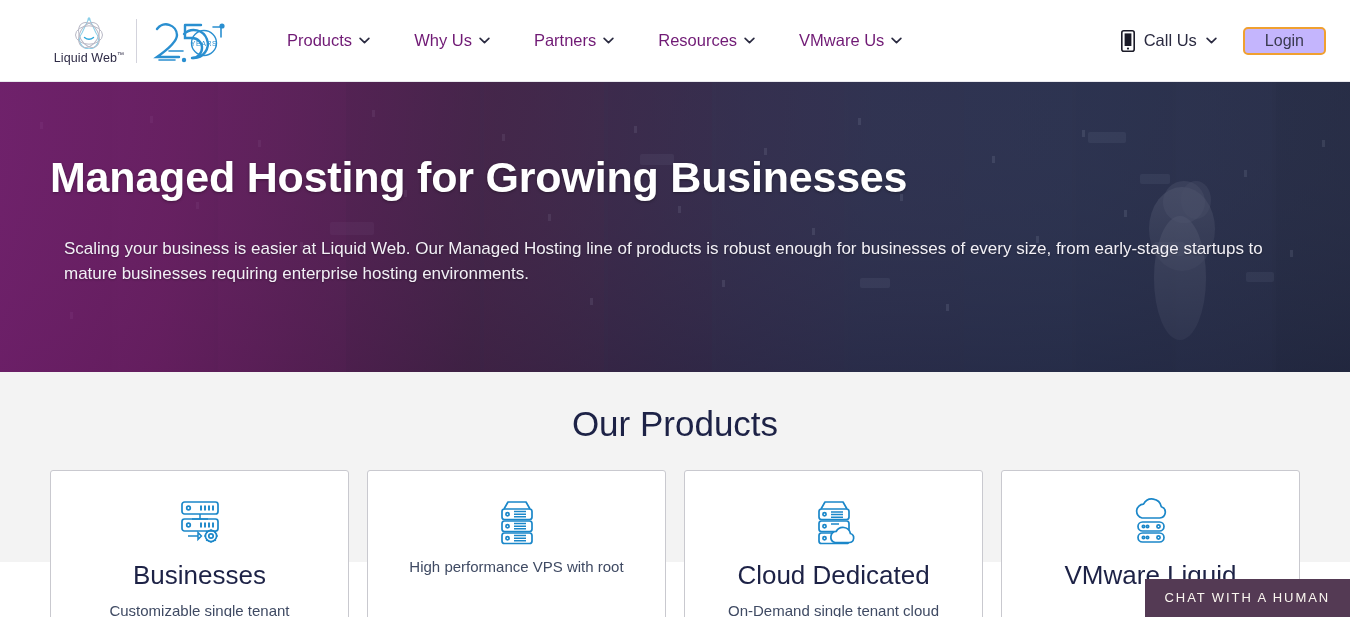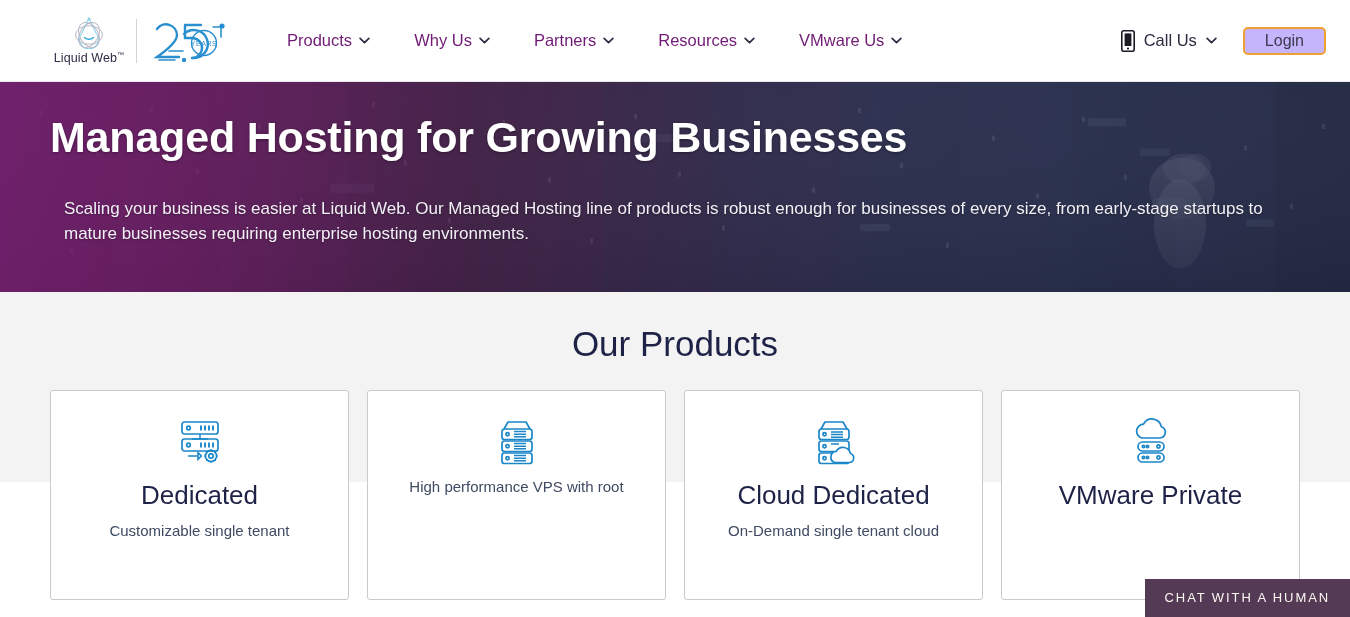--- a/index.html
+++ b/index.html
@@ -95,21 +95,21 @@
     font-size: 16px;
     padding: 4px 20px;
     cursor: pointer;
     line-height: 1;
     font-family: "Liberation Sans", sans-serif;
   }
 
   
   .hero {
     position: relative;
-    height: 210px;
+    height: 290px;
     overflow: hidden;
     background: #ef4444;
   }
   .hero-photo {
     position: absolute;
     inset: 0;
     width: 100%; height: 100%;
     display: block;
   }
   .hero-tint {
@@ -418,21 +418,21 @@
             </g>
           <path d="M14 38h10" stroke-width="1.5"></path>
           <path d="M24 34.6 l3.4 3.4 -3.4 3.4 z" stroke-width="1.5"></path>
           <circle cx="37" cy="38" r="5.6"></circle>
           <circle cx="37" cy="38" r="2.2"></circle>
           <g stroke-width="1.4">
             <path d="M37 31.2v1.8M37 43v1.8M30.2 38h1.8M42 38h1.8M32.2 33.2l1.3 1.3M40.5 41.5l1.3 1.3M41.8 33.2l-1.3 1.3M33.5 41.5l-1.3 1.3"></path>
           </g>
         </svg>
       </div>
-      <h3 class="card-title">Dedicated</h3>
+      <h3 class="card-title">Businesses</h3>
       <p class="card-desc">Customizable single tenant</p>
     </div>
 
     <div class="card">
       <div class="card-icon">
         <svg width="50" height="48" viewBox="0 0 50 48" fill="none" stroke="#1b87c9" stroke-width="1.7">
           <path d="M12 11 L16 4 h18 l4 7" stroke-linejoin="round"></path>
           <rect x="10" y="11" width="30" height="10.5" rx="2.5"></rect>
           <circle cx="15.5" cy="16.2" r="1.6"></circle>
           <g stroke-width="1.5">
@@ -483,20 +483,20 @@
           <rect x="14" y="24" width="26" height="9" rx="4.5"></rect>
           <circle cx="19.5" cy="28.5" r="1.2"></circle>
             <circle cx="23.5" cy="28.5" r="1.2"></circle>
           <circle cx="34.5" cy="28.5" r="1.6"></circle>
           <rect x="14" y="35" width="26" height="9" rx="4.5"></rect>
           <circle cx="19.5" cy="39.5" r="1.2"></circle>
             <circle cx="23.5" cy="39.5" r="1.2"></circle>
           <circle cx="34.5" cy="39.5" r="1.6"></circle>
         </svg>
       </div>
-      <h3 class="card-title">VMware Private</h3>
+      <h3 class="card-title">VMware Liquid</h3>
       <p class="card-desc"></p>
     </div>
 
   </div>
 </section>
 
 <div class="chat-tab">CHAT WITH A HUMAN</div>
 
 </body></html>

